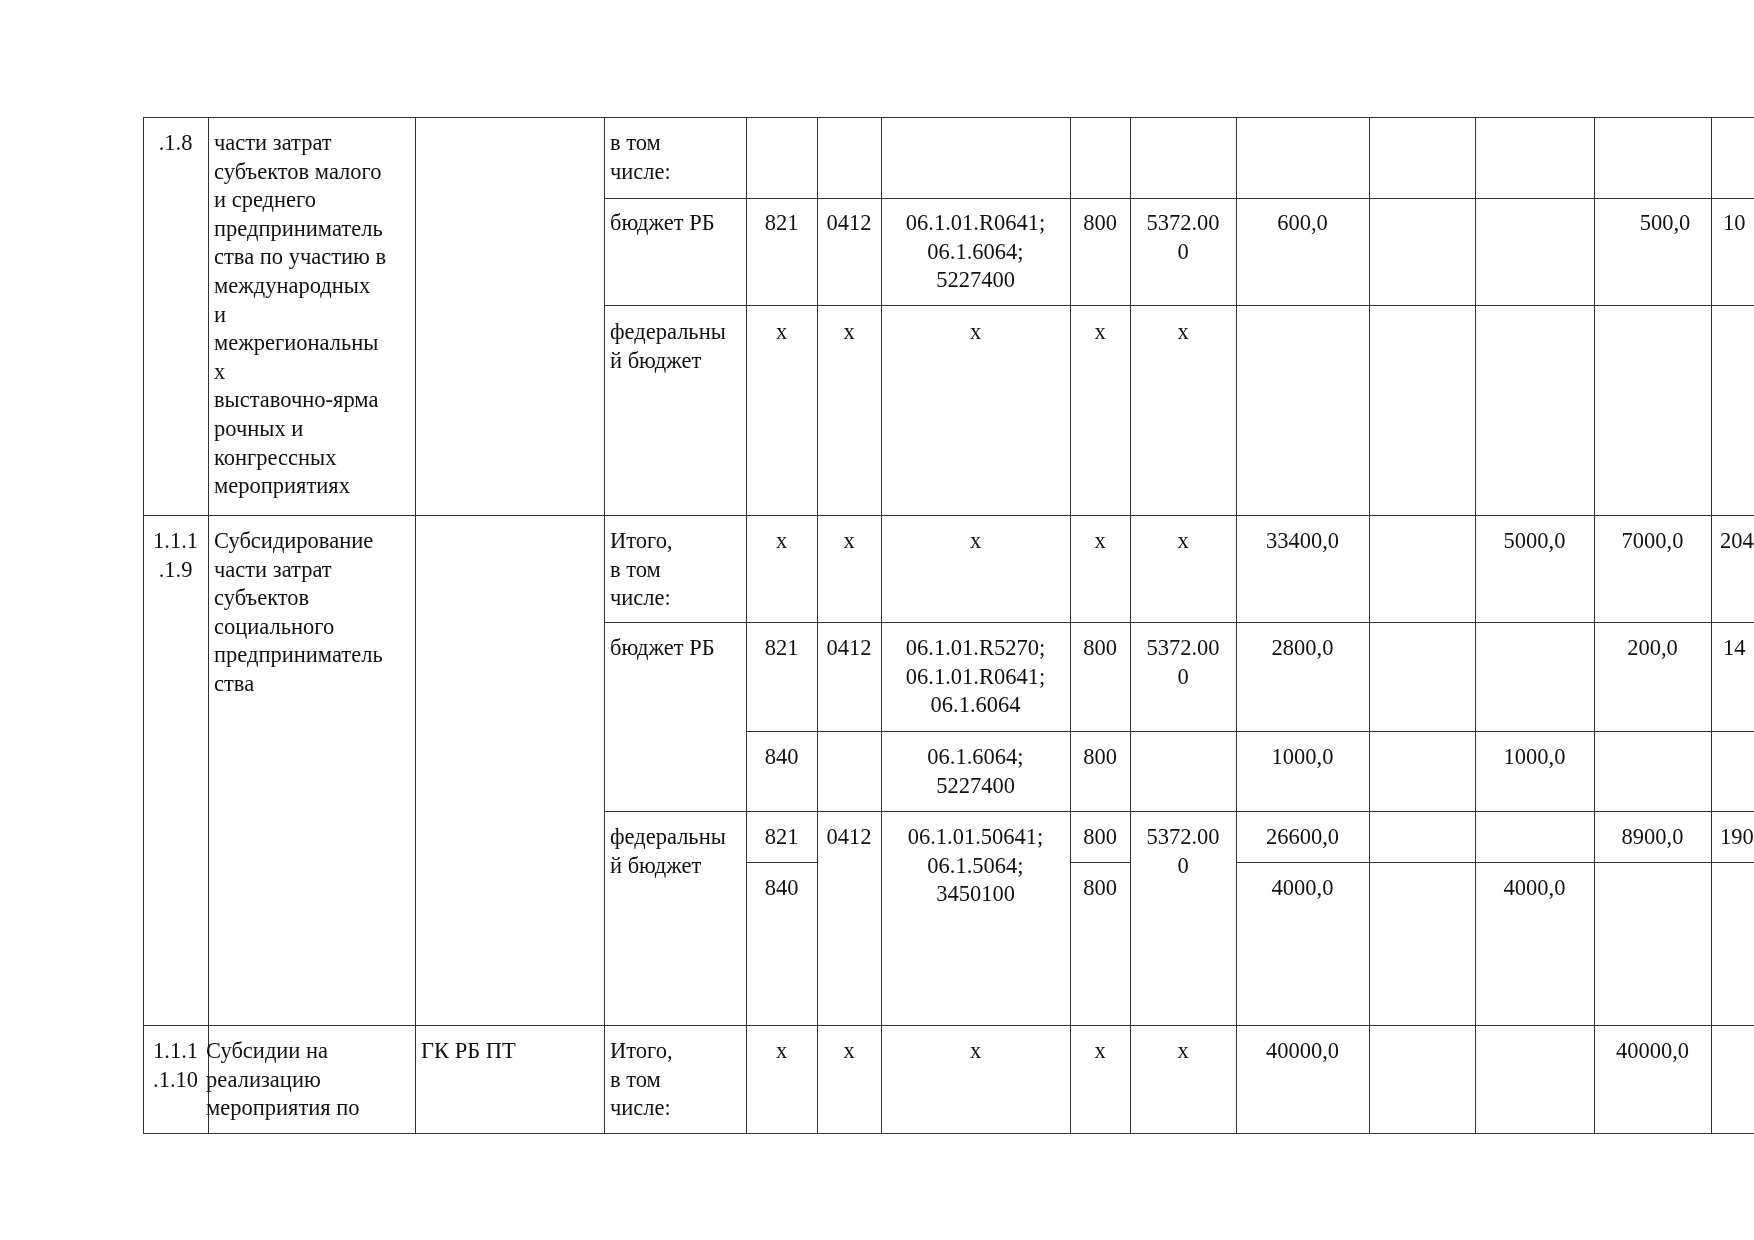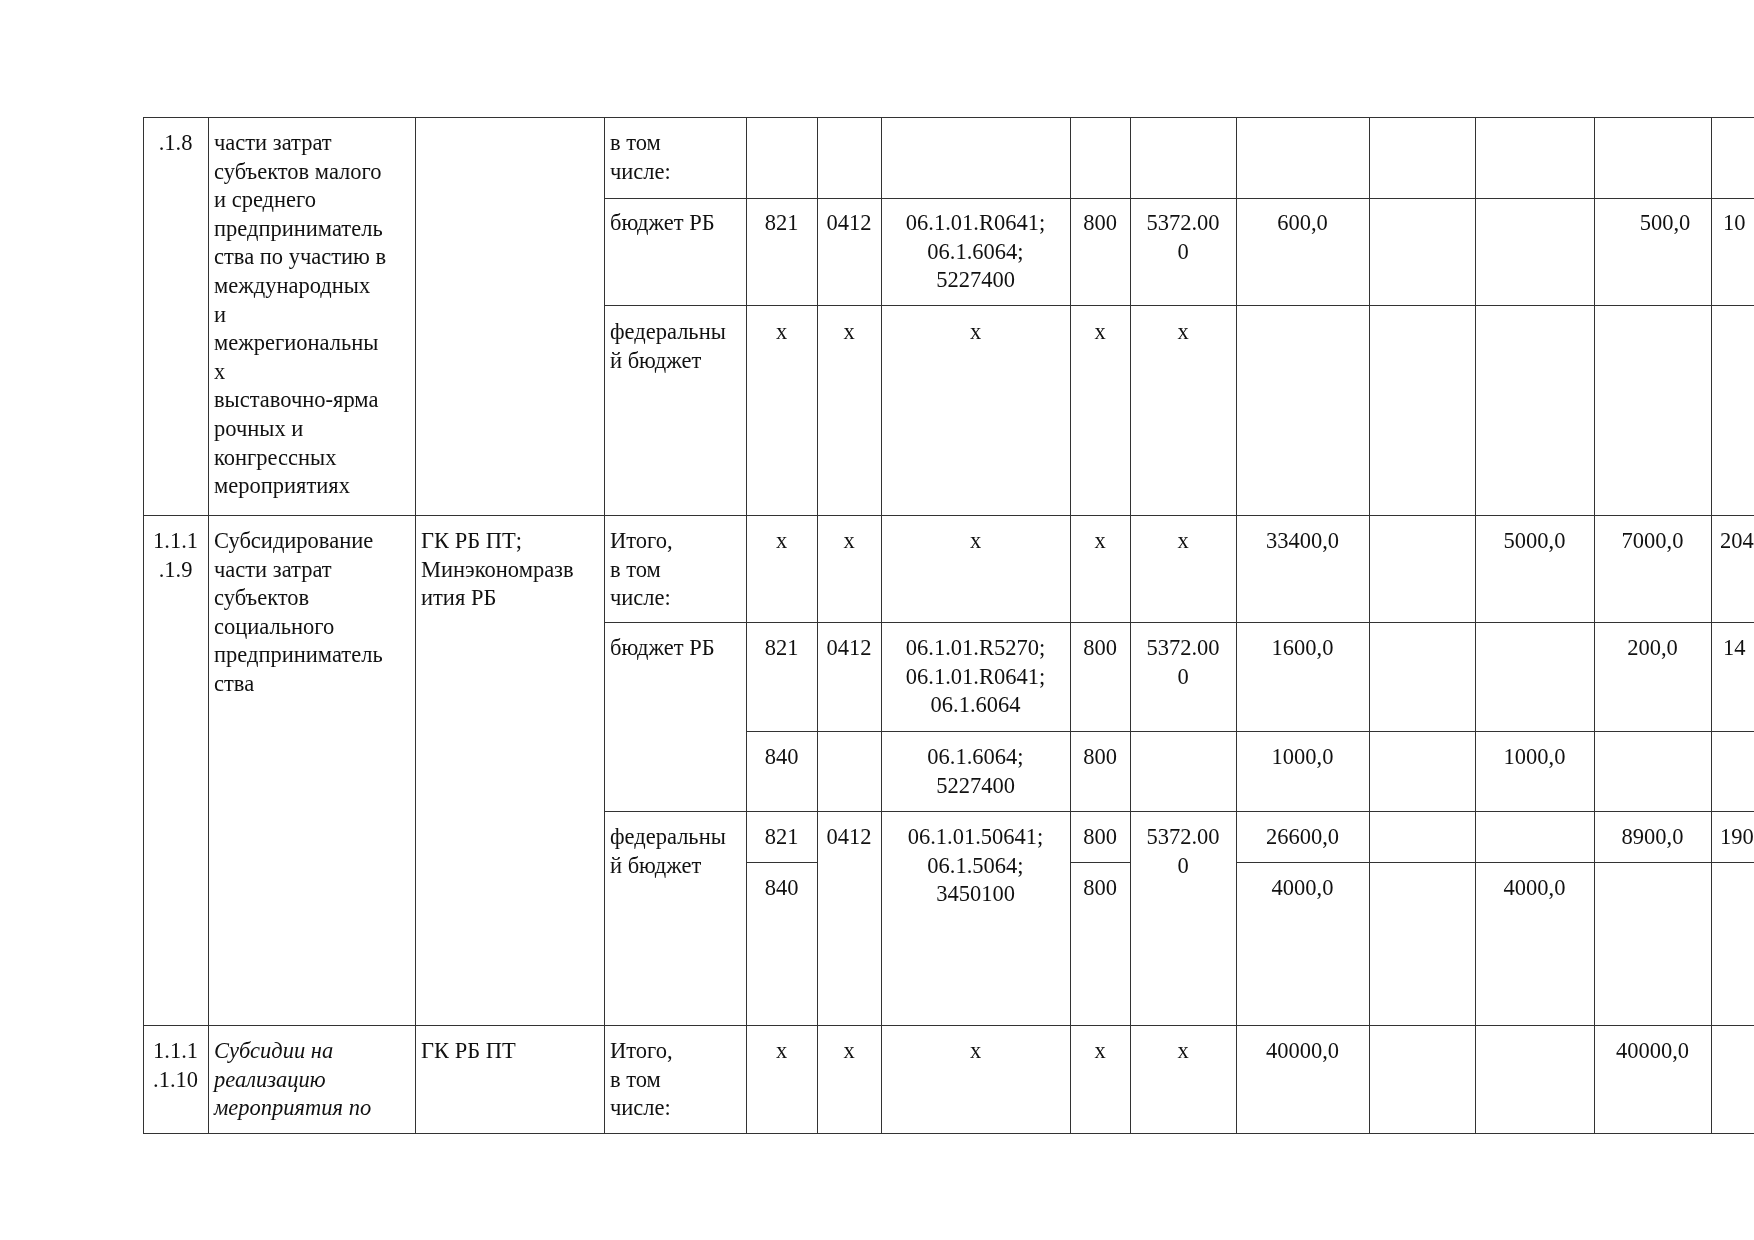--- a/index.html
+++ b/index.html
@@ -88,23 +88,20 @@
   <div class="cell c" style="left:1130px; top:318px; width:106px;">x</div>
 
   <div class="cell c" style="left:143px; top:527px; width:65px;">1.1.1
 .1.9</div>
   <div class="cell l" style="left:208px; top:527px; width:207px;">Субсидирование
 части затрат
 субъектов
 социального
 предприниматель
 ства</div>
-  <div class="cell l" style="left:415px; top:527px; width:189px;">ГК РБ ПТ;
-Минэкономразв
-ития РБ</div>
 
   <div class="cell l" style="left:604px; top:527px; width:142px;">Итого,
 в том
 числе:</div>
   <div class="cell c" style="left:746px; top:527px; width:71px;">x</div>
   <div class="cell c" style="left:817px; top:527px; width:64px;">x</div>
   <div class="cell c" style="left:881px; top:527px; width:189px;">x</div>
   <div class="cell c" style="left:1070px; top:527px; width:60px;">x</div>
   <div class="cell c" style="left:1130px; top:527px; width:106px;">x</div>
   <div class="cell c" style="left:1236px; top:527px; width:133px;">33400,0</div>
@@ -115,21 +112,21 @@
 
   <div class="cell l" style="left:604px; top:634px; width:142px;">бюджет РБ</div>
   <div class="cell c" style="left:746px; top:634px; width:71px;">821</div>
   <div class="cell c" style="left:817px; top:634px; width:64px;">0412</div>
   <div class="cell c" style="left:881px; top:634px; width:189px;">06.1.01.R5270;
 06.1.01.R0641;
 06.1.6064</div>
   <div class="cell c" style="left:1070px; top:634px; width:60px;">800</div>
   <div class="cell c" style="left:1130px; top:634px; width:106px;">5372.00
 0</div>
-  <div class="cell c" style="left:1236px; top:634px; width:133px;">1600,0</div>
+  <div class="cell c" style="left:1236px; top:634px; width:133px;">2800,0</div>
   <div class="cell c" style="left:1594px; top:634px; width:117px;">200,0</div>
   <div class="cell l" style="left:1711px; top:634px; width:60px; padding-left:12px;">14</div>
 
   <div class="cell c" style="left:746px; top:743px; width:71px;">840</div>
   <div class="cell c" style="left:881px; top:743px; width:189px;">06.1.6064;
 5227400</div>
   <div class="cell c" style="left:1070px; top:743px; width:60px;">800</div>
   <div class="cell c" style="left:1236px; top:743px; width:133px;">1000,0</div>
   <div class="cell c" style="left:1475px; top:743px; width:119px;">1000,0</div>
 
@@ -147,21 +144,21 @@
   <div class="cell c" style="left:1594px; top:823px; width:117px;">8900,0</div>
   <div class="cell l" style="left:1711px; top:823px; width:60px; padding-left:9px;">190</div>
 
   <div class="cell c" style="left:746px; top:874px; width:71px;">840</div>
   <div class="cell c" style="left:1070px; top:874px; width:60px;">800</div>
   <div class="cell c" style="left:1236px; top:874px; width:133px;">4000,0</div>
   <div class="cell c" style="left:1475px; top:874px; width:119px;">4000,0</div>
 
   <div class="cell c" style="left:143px; top:1037px; width:65px;">1.1.1
 .1.10</div>
-  <div class="cell l" style="left:208px; top:1037px; width:207px;font-style:italic;">Субсидии на
+  <div class="cell l" style="left:200px; top:1037px; width:207px;">Субсидии на
 реализацию
 мероприятия по</div>
   <div class="cell l" style="left:415px; top:1037px; width:189px;">ГК РБ ПТ</div>
   <div class="cell l" style="left:604px; top:1037px; width:142px;">Итого,
 в том
 числе:</div>
   <div class="cell c" style="left:746px; top:1037px; width:71px;">x</div>
   <div class="cell c" style="left:817px; top:1037px; width:64px;">x</div>
   <div class="cell c" style="left:881px; top:1037px; width:189px;">x</div>
   <div class="cell c" style="left:1070px; top:1037px; width:60px;">x</div>

